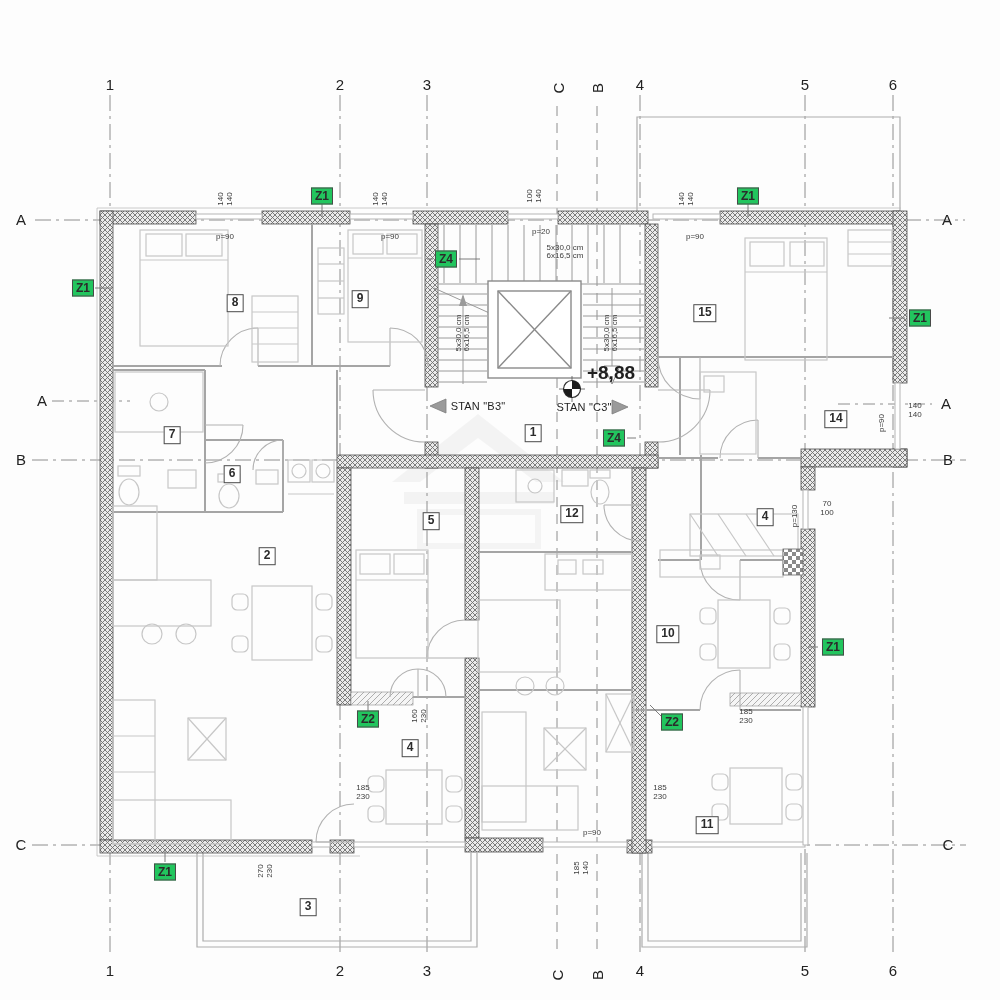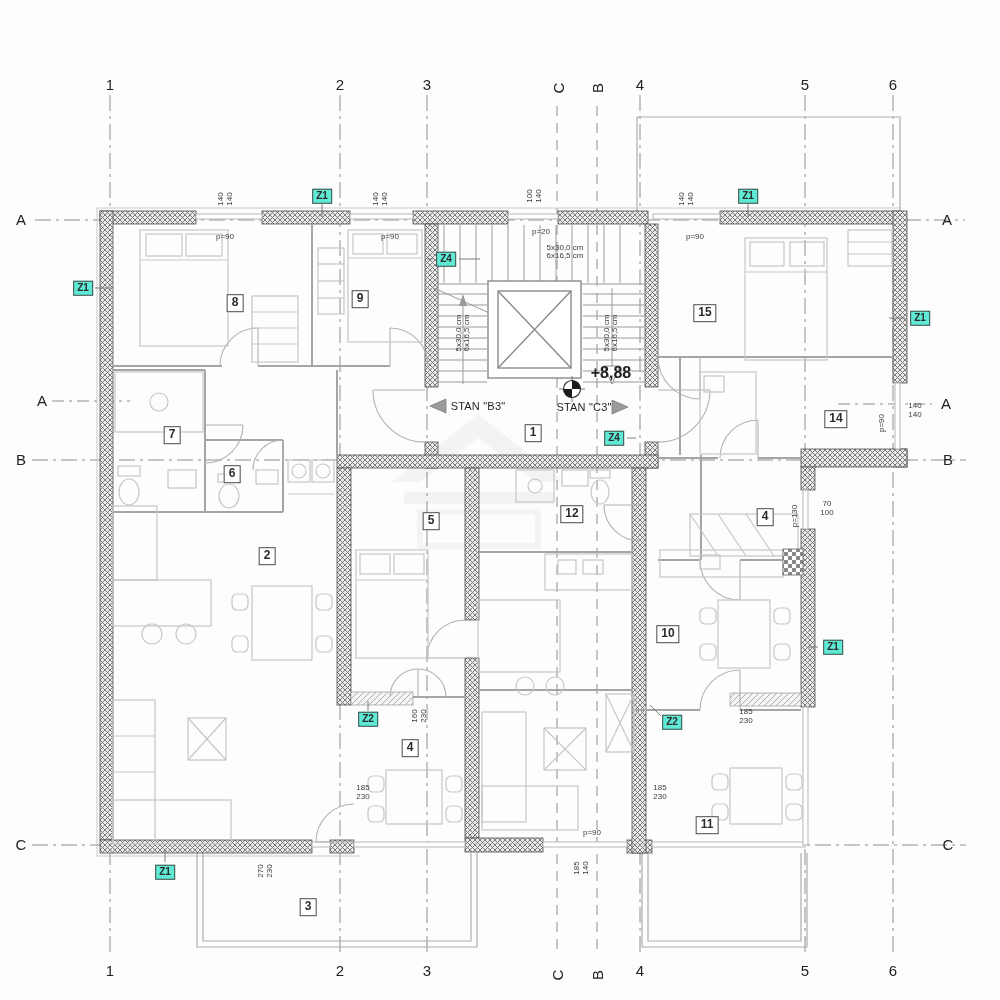--- a/index.html
+++ b/index.html
@@ -5,28 +5,28 @@
   html,body{margin:0;padding:0;background:#ffffff;}
   #plan{position:relative;width:1000px;height:1000px;background:#fdfdfd;overflow:hidden;
         font-family:"Liberation Sans","DejaVu Sans",sans-serif;}
   #linework{position:absolute;left:0;top:0;}
   #labels{position:absolute;left:0;top:0;width:1000px;height:1000px;}
   .lbl{position:absolute;transform:translate(-50%,-50%);color:#2b2b2b;white-space:pre-line;
        text-align:center;line-height:1.05;}
   .lbl-grid{font-size:15px;color:#222;}
   .lbl-rooms{font-size:12px;font-weight:bold;border:1.4px solid #4a4a4a;background:#fff;
              padding:0px 4px;line-height:1.3;}
-  .lbl-zones{font-size:10px;font-weight:bold;border:1.2px solid #4a4a4a;background:#5eead4;
+  .lbl-zones{font-size:12px;font-weight:bold;border:1.2px solid #4a4a4a;background:#22c55e;
              padding:0px 3px;line-height:1.25;}
   .lbl-dims{font-size:8px;color:#3c3c3c;line-height:1.15;}
   .lbl-openings{font-size:8px;color:#3c3c3c;}
   .lbl-stairs{font-size:8px;color:#3c3c3c;}
   .annot{position:absolute;transform:translate(-50%,-50%);color:#1f1f1f;white-space:nowrap;}
   #stan-left,#stan-right{font-size:11px;letter-spacing:.2px;}
-  #elevation{font-size:16px;font-weight:bold;}
+  #elevation{font-size:19px;font-weight:bold;}
 </style>
 </head>
 <body>
 
 <div id="plan">
 
 <svg id="linework" width="1000" height="1000" viewBox="0 0 1000 1000">
   <defs>
     <pattern id="hatch" width="5" height="5" patternUnits="userSpaceOnUse">
       <rect width="5" height="5" fill="#eaeaea"></rect>

